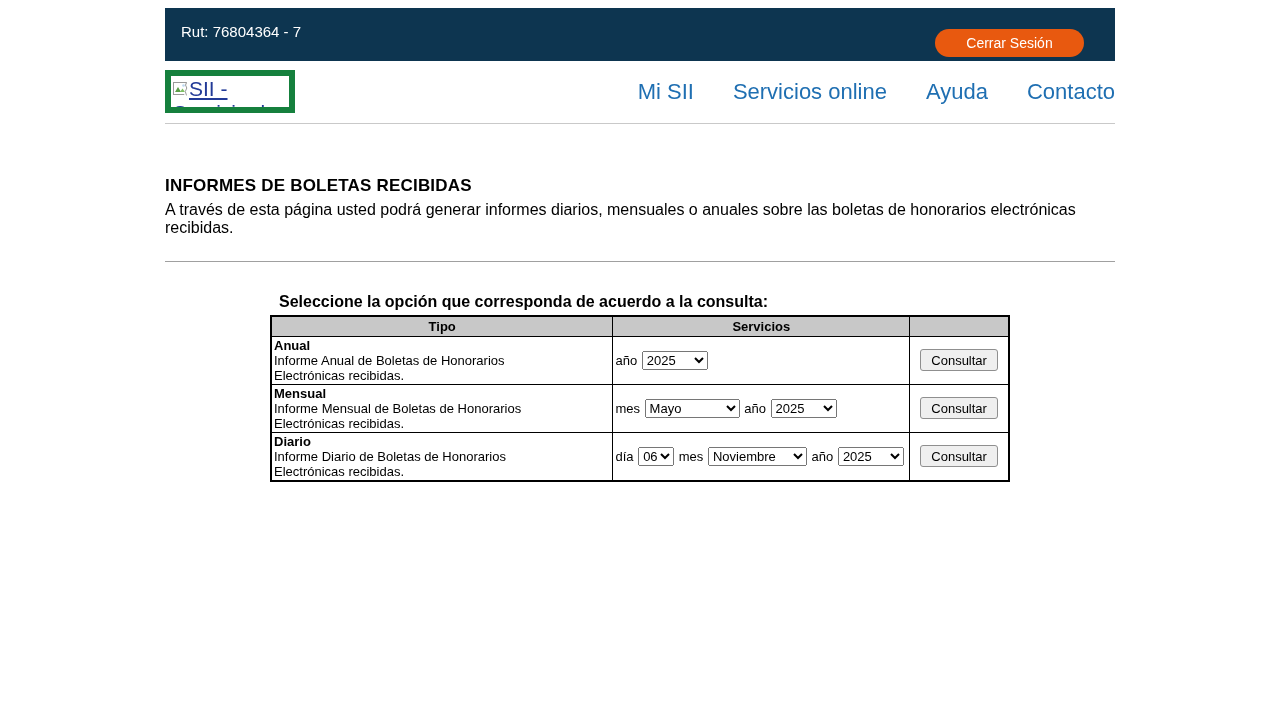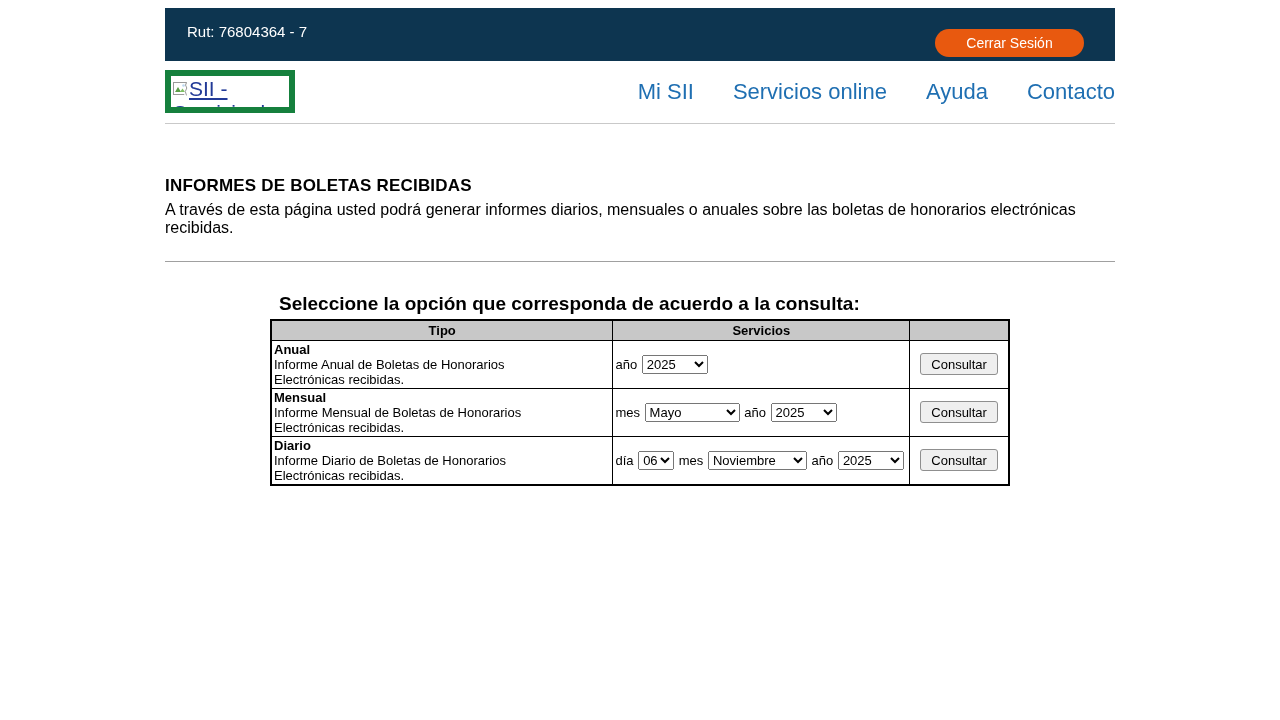--- a/index.html
+++ b/index.html
@@ -12,21 +12,21 @@
   .container { width: 950px; margin: 0 auto; }
 
   
   .topbar {
     margin-top: 8px;
     height: 53px;
     background: #0d3550;
     position: relative;
   }
   .rut {
-    position: absolute; left: 22px; top: 16px;
+    position: absolute; left: 16px; top: 16px;
     color: #ffffff; font-size: 15px; line-height: 16px;
   }
   .logout-btn {
     position: absolute; right: 31px; top: 21px;
     height: 28px; width: 149px;
     background: #e8590f; color: #ffffff;
     border: none; border-radius: 14px;
     font-size: 14px; font-family: inherit;
     cursor: pointer;
   }
@@ -63,21 +63,21 @@
     font-size: 17px; font-weight: bold; letter-spacing: 0.2px;
   }
   .page-desc { margin: 5px 0 0 0; font-size: 16px; }
   hr.rule {
     margin: 24px 0 0 0;
     border: none; border-top: 1px solid #a0a0a0; height: 0;
   }
 
   .consulta { width: 740px; margin: 31px auto 0 auto; }
   .caption {
-    font-size: 19px; font-weight: bold;
+    font-size: 16px; font-weight: bold;
     padding-left: 9px; margin-bottom: 4px;
   }
   table.informes {
     border-collapse: collapse;
     width: 740px;
     border: 2px solid #000;
     font-size: 13px;
   }
   table.informes th {
     background: #c8c8c8;

